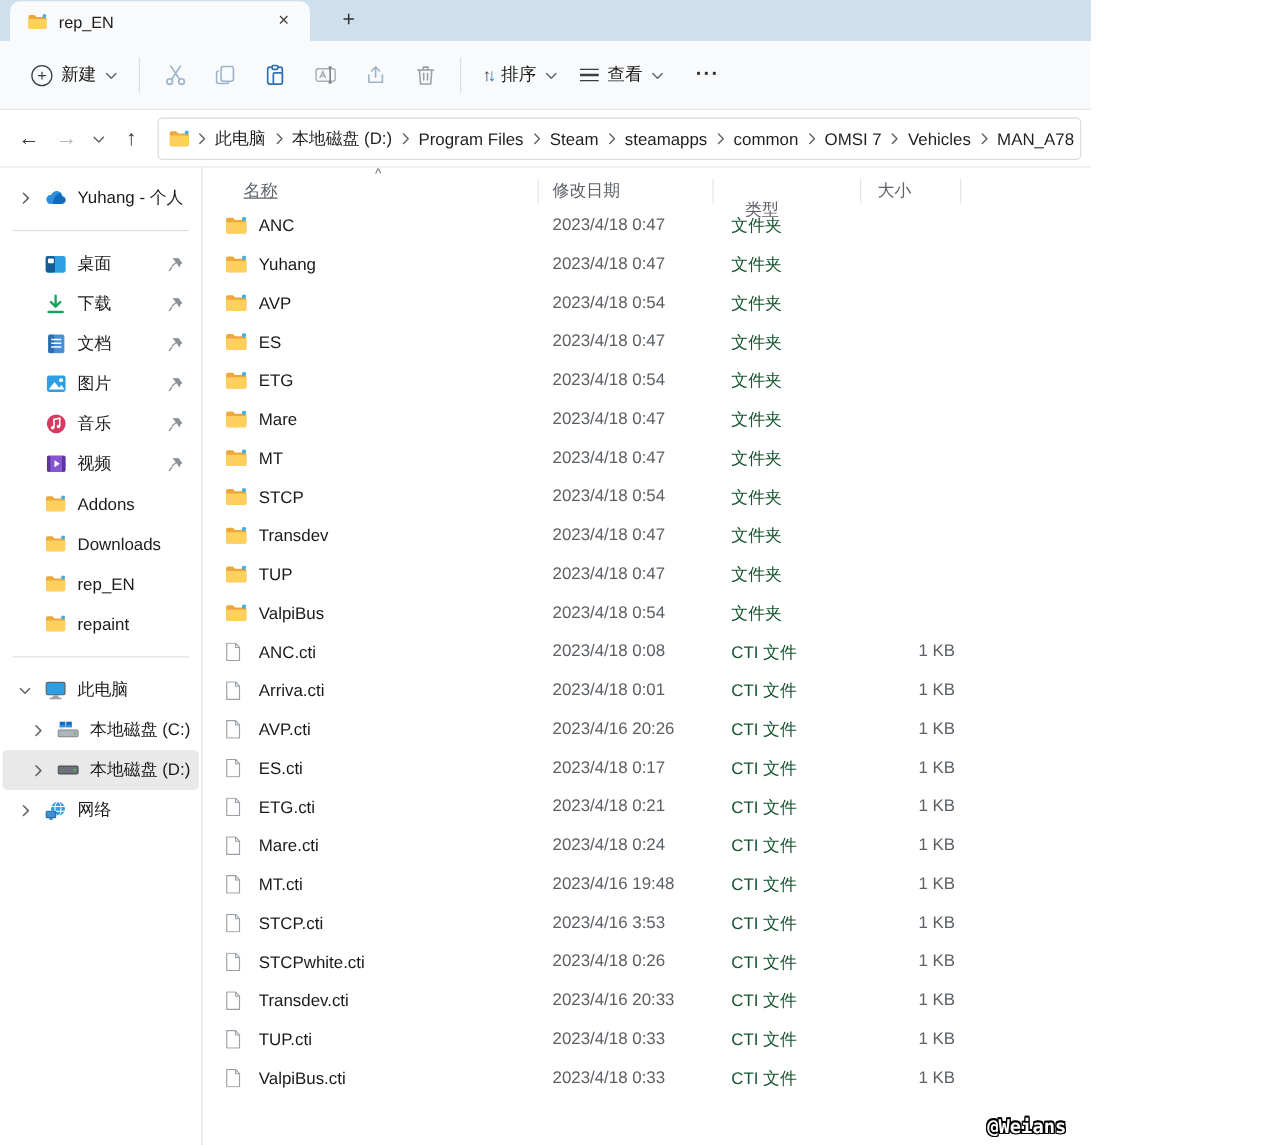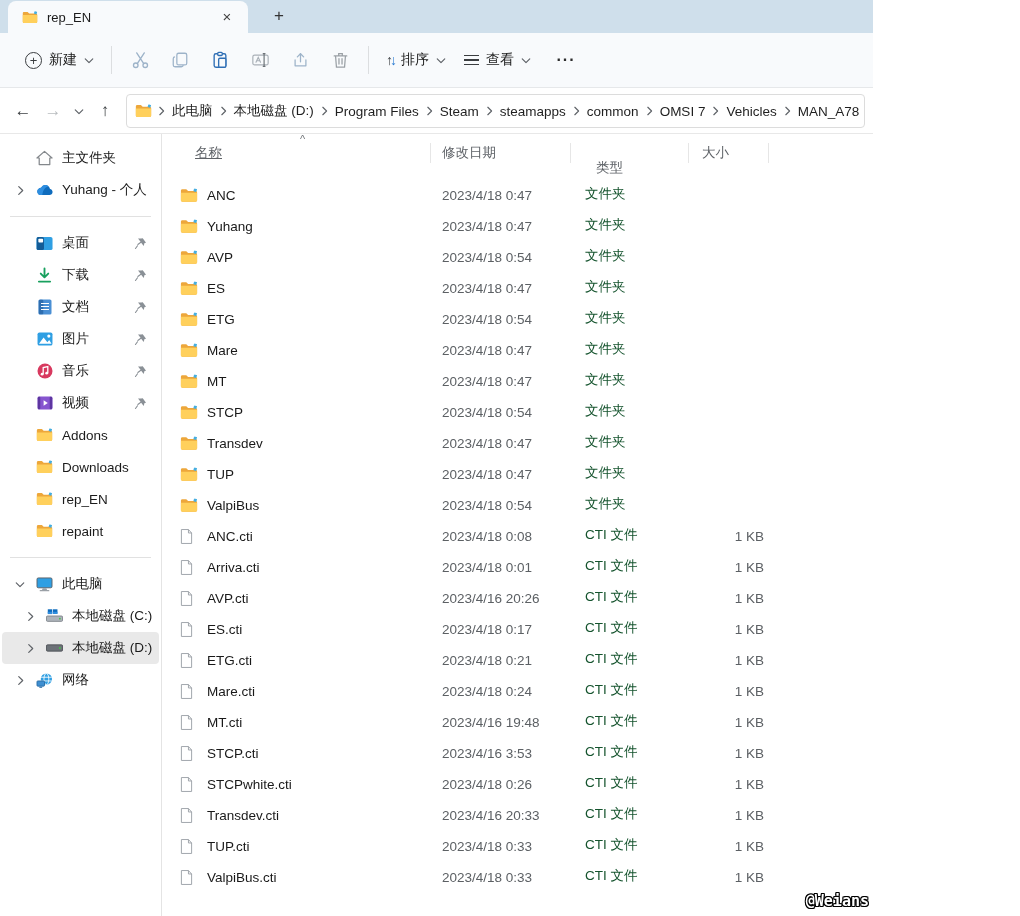--- a/index.html
+++ b/index.html
@@ -61,30 +61,30 @@
   .listhead { position:relative; height:38px; display:flex; padding-left:18px; align-items:center; }
   .hc { font-size:13.5px; color:#5f6368; cursor:pointer; }
   .hc.name { width:250px; padding-left:15px;text-decoration:underline; }
   .hc.date { width:140px; padding-left:12px; }
   .hc.type { width:118px; padding-left:26px;margin-top:30px; }
   .hc.size { width:80px;  padding-left:14px; }
   .sort-caret { position:absolute; left:138px; top:-1px; font-size:11px; color:#707478; }
   .head-sep { position:absolute; top:9px; width:1px; height:20px; background:#e6e6e6; }
 
   .rows { position:absolute; left:0; top:38px; right:0; bottom:0; overflow:hidden; }
-  .row { display:flex; align-items:flex-end; height:31px; padding-left:18px; cursor:pointer; }
+  .row { display:flex; align-items:flex-start; height:31px; padding-left:18px; cursor:pointer; }
   .cell { font-size:13.5px; }
   .cell.name { width:250px; display:flex; align-items:center; gap:9px; color:#191919; }
   .cell.name .fic { width:18px; height:16px; display:flex; align-items:center; flex-shrink:0; }
   .cell.date { width:140px; padding-left:12px; color:#5c6064; }
   .cell.type { width:118px; padding-left:15px; color:#14532d; }
   .cell.size { width:80px; text-align:right; padding-right:4px; color:#5c6064; }
 
   
-  .watermark { position:absolute; right:4px; bottom:6px; font-family:"DejaVu Sans Mono",monospace; font-weight:bold; font-size:15px; letter-spacing:0px; color:#fff;
+  .watermark { position:absolute; right:20px; bottom:6px; font-family:"DejaVu Sans Mono",monospace; font-weight:bold; font-size:15px; letter-spacing:0px; color:#fff;
     text-shadow:-1px -1px 0 #000,1px -1px 0 #000,-1px 1px 0 #000,1px 1px 0 #000,0 -1px 0 #000,0 1px 0 #000,-1px 0 0 #000,1px 0 0 #000;padding-left:18px; }
 
   svg { display:block; }
   .hiddefs { position:absolute; width:0; height:0; overflow:hidden; }
 </style>
 </head>
 <body>
 
 <svg class="hiddefs" xmlns="http://www.w3.org/2000/svg">
   <symbol id="ic-folder" viewBox="0 0 20 16">
@@ -288,28 +288,20 @@
           </span>
           <span class="crumb">rep_EN</span>
         </span>
     </div>
   </div>
 
   <div class="bodyarea">
 
     <div class="sidebar">
 
-      <div class="si">
-        <span class="sic">
-          <svg width="17" height="16" viewBox="0 0 18 16">
-              <path d="M9 1 17 8h-2.4v7H3.4V8H1z" fill="#fdfdfd" stroke="#83878b" stroke-width="1.3" stroke-linejoin="round"></path>
-            </svg>
-        </span>
-        <span class="silabel">主文件夹</span>
-      </div>
 
       <div class="si haschev">
         <span class="chevcell">
           <svg width="7" height="11" viewBox="0 0 8 12">
               <use href="#ic-chev-r"></use>
             </svg>
         </span>
         <span class="sic">
           <svg width="18" height="12" viewBox="0 0 20 13">
               <path d="M5 12.5h10.8c2 0 3.7-1.6 3.7-3.6 0-1.8-1.3-3.2-3-3.5C16 2.8 13.8.5 11 .5 8.8.5 6.9 1.9 6.1 3.9 3.5 4 1.5 5.9 1.5 8.4c0 2.3 1.6 4.1 3.5 4.1z" fill="#0f6cbd"></path>

